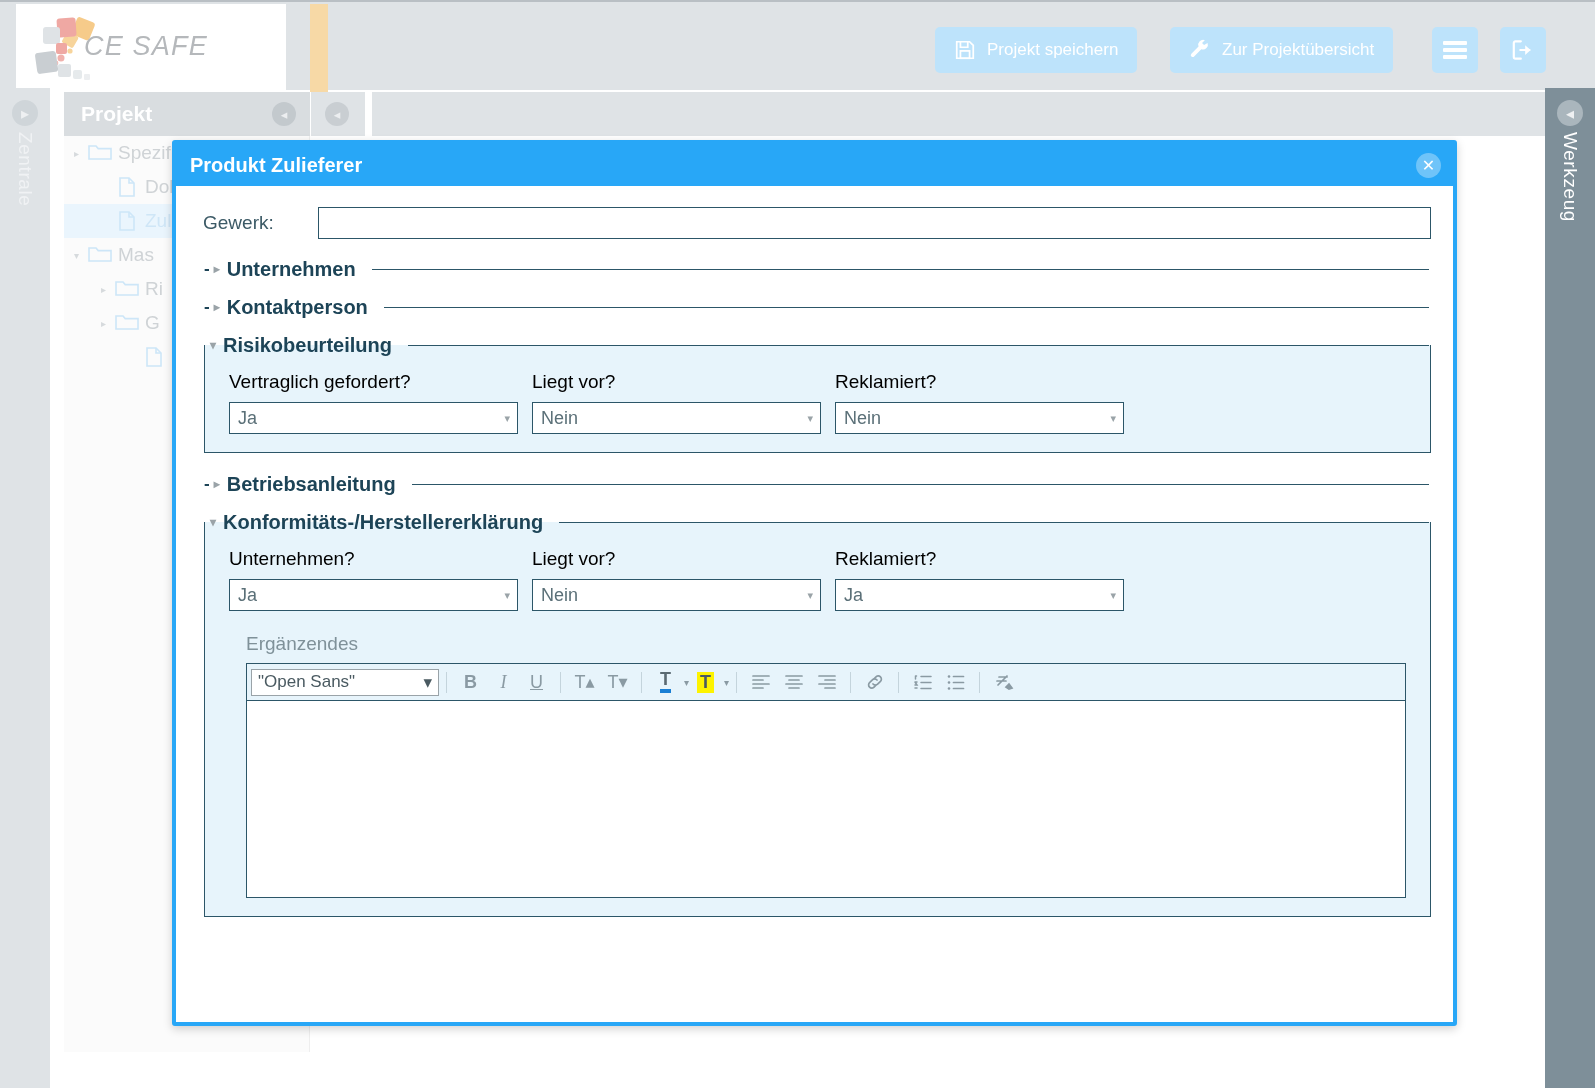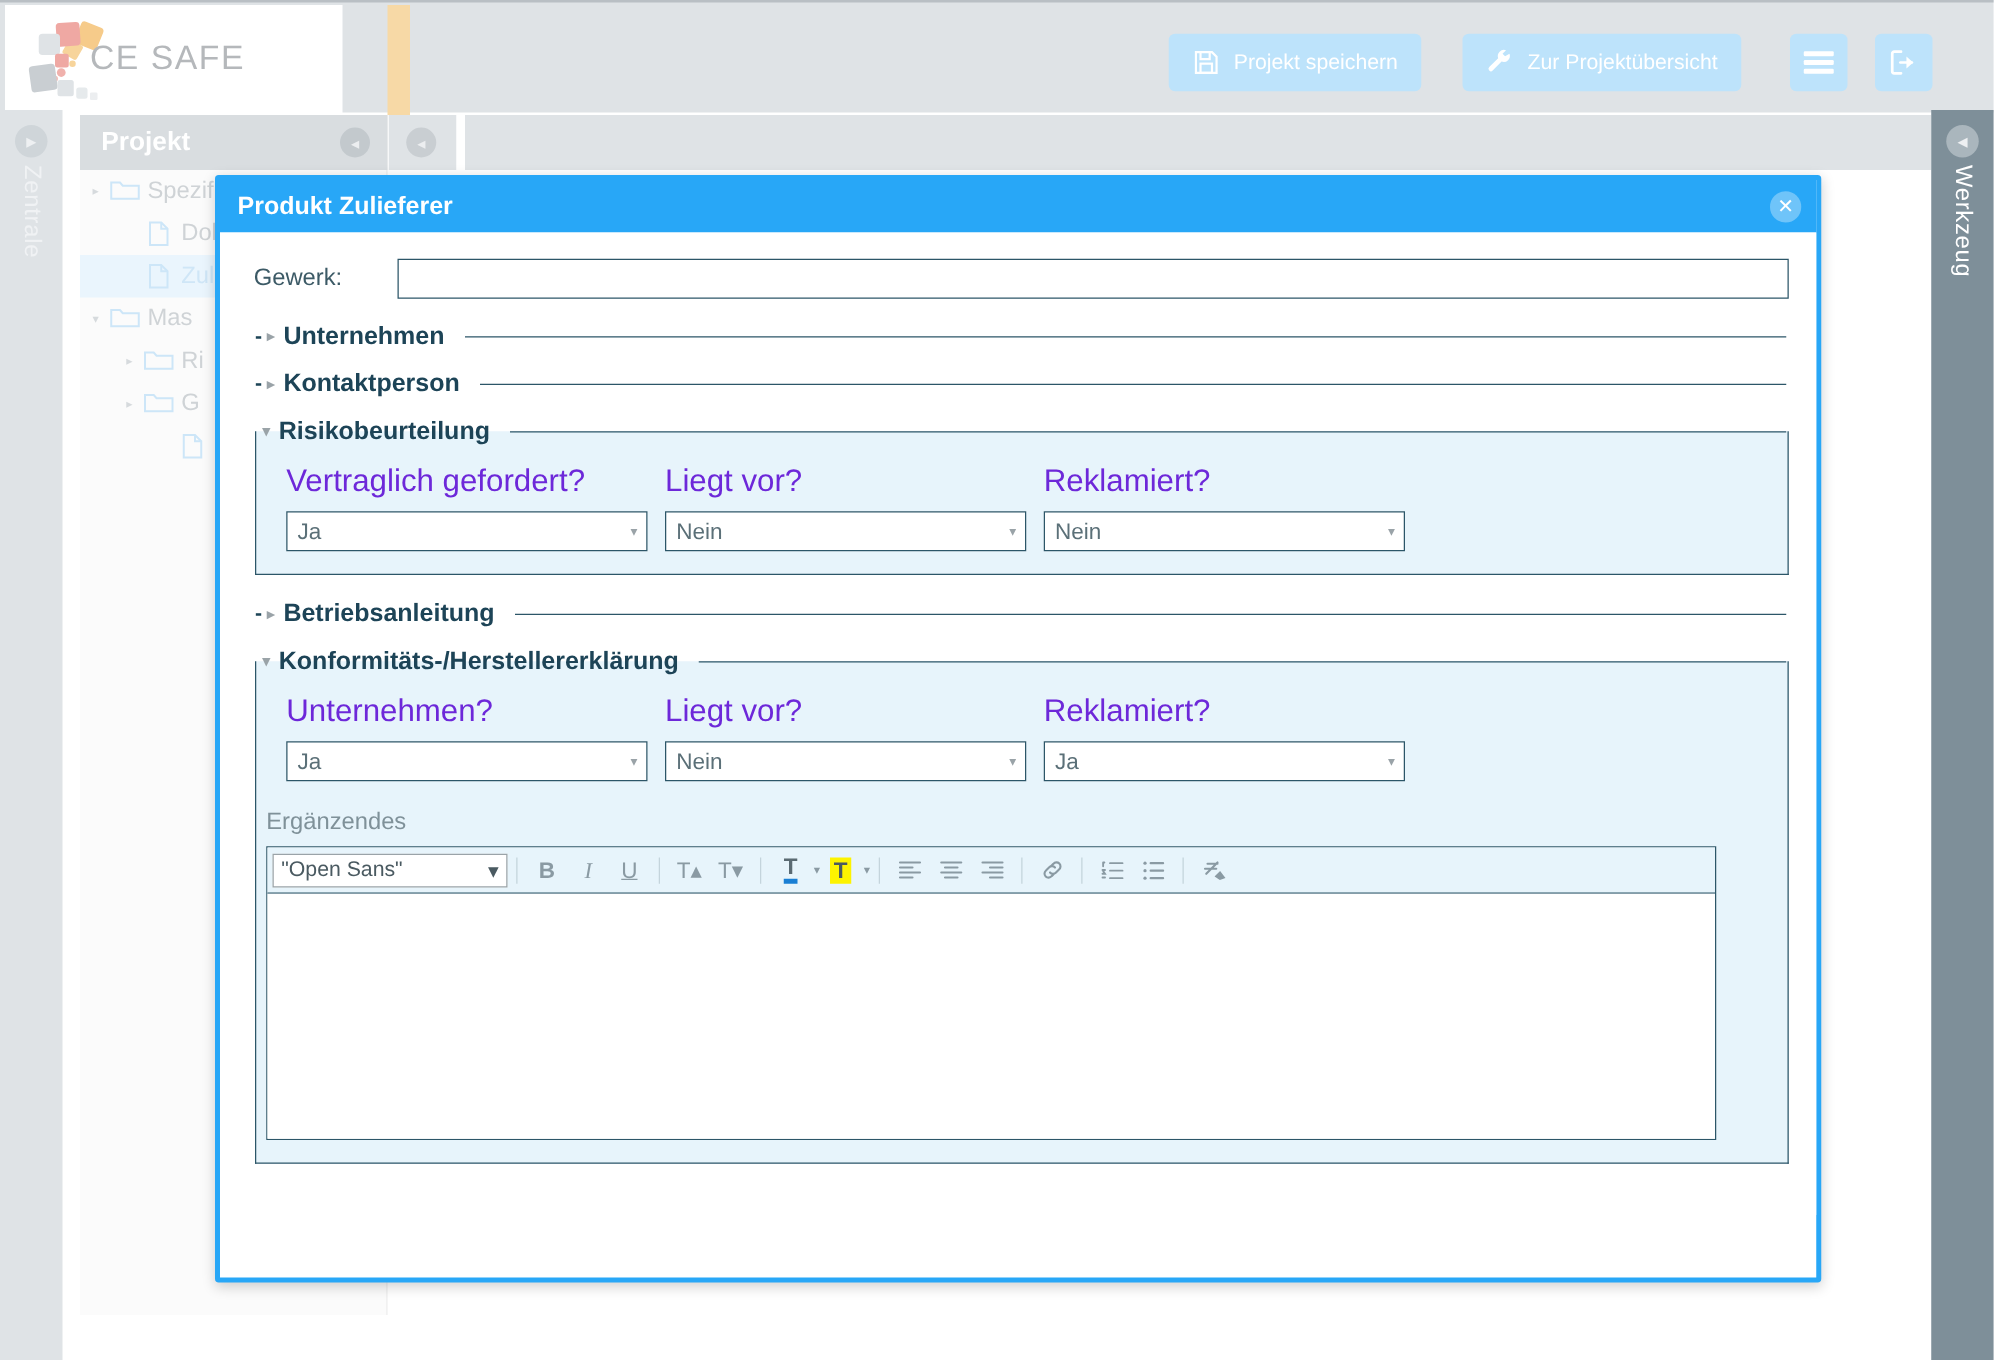--- a/index.html
+++ b/index.html
@@ -16,23 +16,24 @@
   }
 
   
   .topbar {
     position: absolute; left: 0; top: 0;
     width: 1595px; height: 90px;
     background: #dfe3e6;
     border-top: 2px solid #b9bfc4;
   }
   .logo-plate {
-    position: absolute; left: 4px; top: 2px;
+    position: absolute; left: 16px; top: 2px;
     width: 270px; height: 88px;
     background: #ffffff;
+    font-style: italic;
   }
   .logo-accent {
     position: absolute; left: 310px; top: 2px;
     width: 18px; height: 88px;
     background: #f7d9a6;
   }
   .logo-inner {
     position: absolute; left: 18px; top: 10px;
     width: 280px; height: 70px;
   }
@@ -220,30 +221,30 @@
     background: #e7f4fb;
     border: 1px solid #2c5668; border-top: none;
     margin: -17px 0 0 14px; padding: 26px 0 18px 0;
     position: relative;
   }
   .sec-open { position: relative; }
   .sec-open .sec-hdr { z-index: 2; background: transparent; }
 
   .fields-row { display: flex; gap: 14px; padding-left: 24px; }
   .field { width: 289px; }
-  .field-lbl { font-size: 25px; color: #6d28d9; margin-bottom: 9px; }
+  .field-lbl { font-size: 19px; color: #000000; margin-bottom: 9px; }
   .select-box {
     height: 32px; border: 1px solid #2c5668; background: #ffffff;
     display: flex; align-items: center; justify-content: space-between;
     padding: 0 7px 0 8px; font-size: 18px; color: #5b7078; cursor: pointer;
   }
   .select-box .caret { color: #9aa3a8; font-size: 11px; }
 
   
-  .rte-wrap { padding-left: 8px; margin-top: 22px; }
+  .rte-wrap { padding-left: 41px; margin-top: 22px; }
   .rte-lbl { font-size: 19px; color: #7f9199; margin-bottom: 8px; }
   .rte {
     width: 1160px; border: 1px solid #2c5668; background: #ffffff;
   }
   .rte-toolbar {
     height: 37px; background: #e7f4fb;
     display: flex; align-items: center; padding: 0 3px;
     border-bottom: 1px solid #2c5668;
   }
   .font-select {

